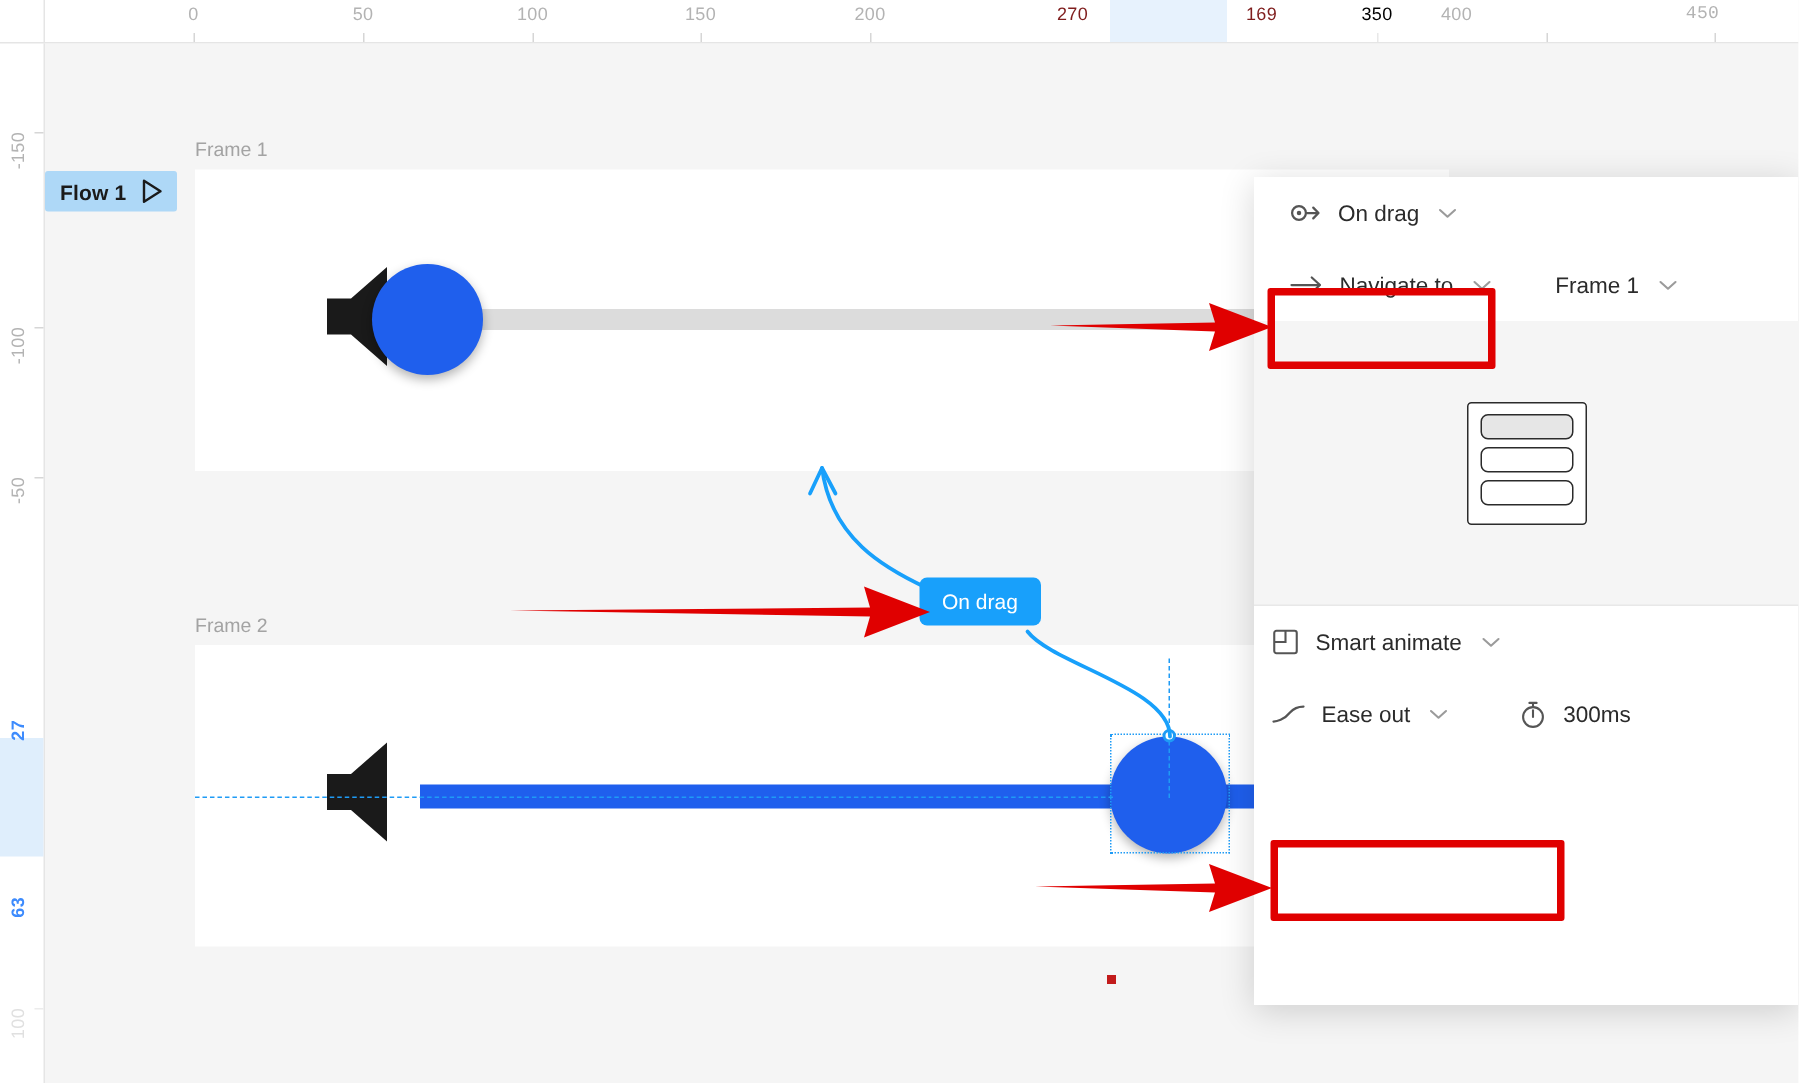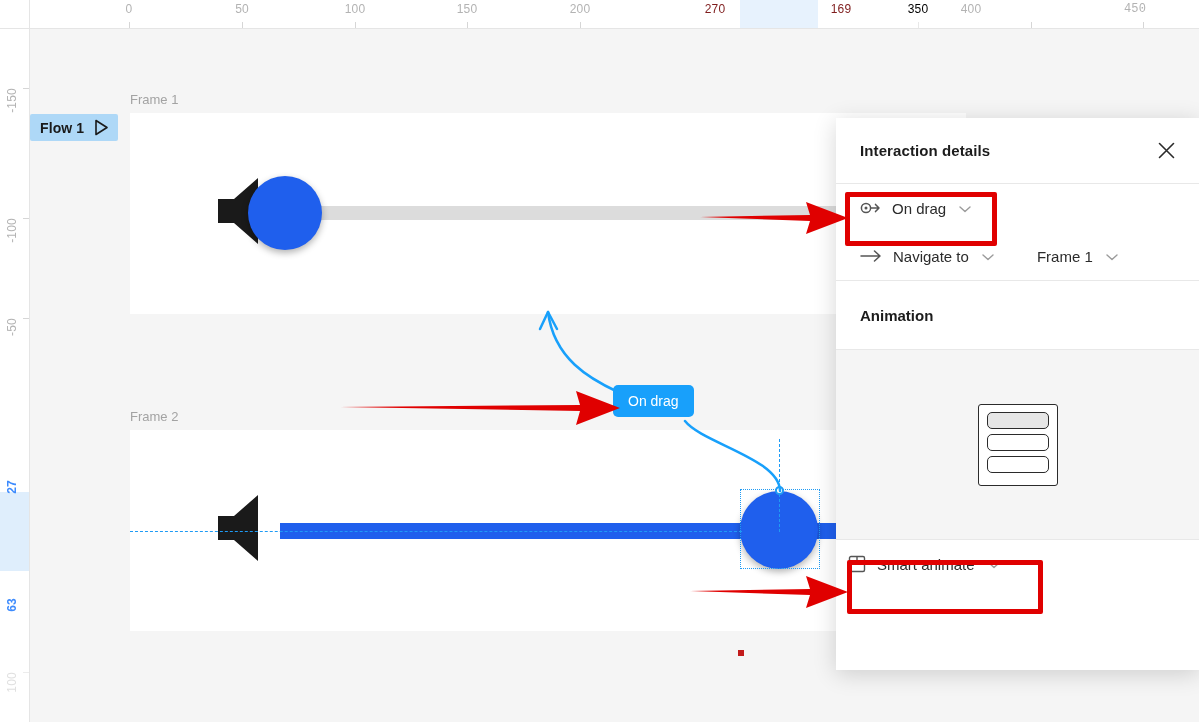--- a/index.html
+++ b/index.html
@@ -414,28 +414,20 @@
     <span class="flow-text">Flow 1</span>
     <span class="icn">
       <svg width="15" height="17" viewBox="0 0 15 17">
         <path d="M2 1.5 L13 8.5 L2 15.5 Z" fill="none" stroke="#1a1a1a" stroke-width="1.6" stroke-linejoin="round"></path>
       </svg>
     </span>
   </div>
 
   <div class="panel">
 
-    <div class="panel-header">
-      <span class="panel-title">Interaction details</span>
-      <span class="close-btn">
-        <svg width="21" height="21" viewBox="0 0 21 21">
-          <path d="M3.5 3.5 L17.5 17.5 M17.5 3.5 L3.5 17.5" stroke="#2b2b2b" stroke-width="1.6" stroke-linecap="round"></path>
-        </svg>
-      </span>
-    </div>
 
     <div class="panel-section">
 
       <div class="trigger-row">
         <span class="pill">
           <span class="icn">
             <svg width="21" height="16" viewBox="0 0 21 16">
               <circle cx="6" cy="8" r="4.6" fill="none" stroke="#555" stroke-width="1.5"></circle>
               <circle cx="6" cy="8" r="1.5" fill="#555"></circle>
               <path d="M11 8 L19 8 M15.5 4.4 L19 8 L15.5 11.6" stroke="#555" stroke-width="1.5" fill="none" stroke-linecap="round" stroke-linejoin="round"></path>
@@ -469,23 +461,20 @@
           <span class="chev">
             <svg width="12" height="8" viewBox="0 0 12 8">
               <path d="M1 2 L6 6.5 L11 2" stroke="#9b9b9b" stroke-width="1.4" fill="none" stroke-linecap="round" stroke-linejoin="round"></path>
             </svg>
           </span>
         </span>
       </div>
 
     </div>
 
-    <div class="anim-header">
-      <span class="anim-title">Animation</span>
-    </div>
 
     <div class="anim-preview">
       <div class="thumb">
         <div class="thumb-bar filled"></div>
         <div class="thumb-bar"></div>
         <div class="thumb-bar"></div>
       </div>
     </div>
 
     <div class="anim-controls">
@@ -500,20 +489,45 @@
           </span>
           <span class="lbl">Smart animate</span>
           <span class="chev">
             <svg width="12" height="8" viewBox="0 0 12 8">
               <path d="M1 2 L6 6.5 L11 2" stroke="#9b9b9b" stroke-width="1.4" fill="none" stroke-linecap="round" stroke-linejoin="round"></path>
             </svg>
           </span>
         </span>
       </div>
 
+      <div class="anim-row">
+        <span class="pill">
+          <span class="icn">
+            <svg width="22" height="14" viewBox="0 0 22 14">
+              <path d="M1 12 C 3 12 8 11 12 6 C 15 2.5 18 2 21 2" stroke="#555" stroke-width="1.5" fill="none" stroke-linecap="round"></path>
+            </svg>
+          </span>
+          <span class="lbl">Ease out</span>
+          <span class="chev">
+            <svg width="12" height="8" viewBox="0 0 12 8">
+              <path d="M1 2 L6 6.5 L11 2" stroke="#9b9b9b" stroke-width="1.4" fill="none" stroke-linecap="round" stroke-linejoin="round"></path>
+            </svg>
+          </span>
+        </span>
+        <span class="duration">
+          <span class="icn">
+            <svg width="18" height="19" viewBox="0 0 18 19">
+              <circle cx="9" cy="11" r="6.6" fill="none" stroke="#555" stroke-width="1.4"></circle>
+              <path d="M9 11 L9 6.6" stroke="#555" stroke-width="1.4" stroke-linecap="round"></path>
+              <path d="M6.6 1.6 L11.4 1.6 M9 1.6 L9 4.3" stroke="#555" stroke-width="1.4" stroke-linecap="round"></path>
+            </svg>
+          </span>
+          <span>300ms</span>
+        </span>
+      </div>
 
     </div>
   </div>
 
   <div class="red-box" style="left:845px; top:192px; width:152px; height:54px;"></div>
   <div class="red-box" style="left:847px; top:560px; width:196px; height:54px;"></div>
 
   <svg class="red-arrow" style="left:698px; top:192px;" width="152" height="52">
     <path d="M2 25 L112 23 L108 10 L150 26 L108 42 L112 29 Z" fill="#e00000"></path>
   </svg>

